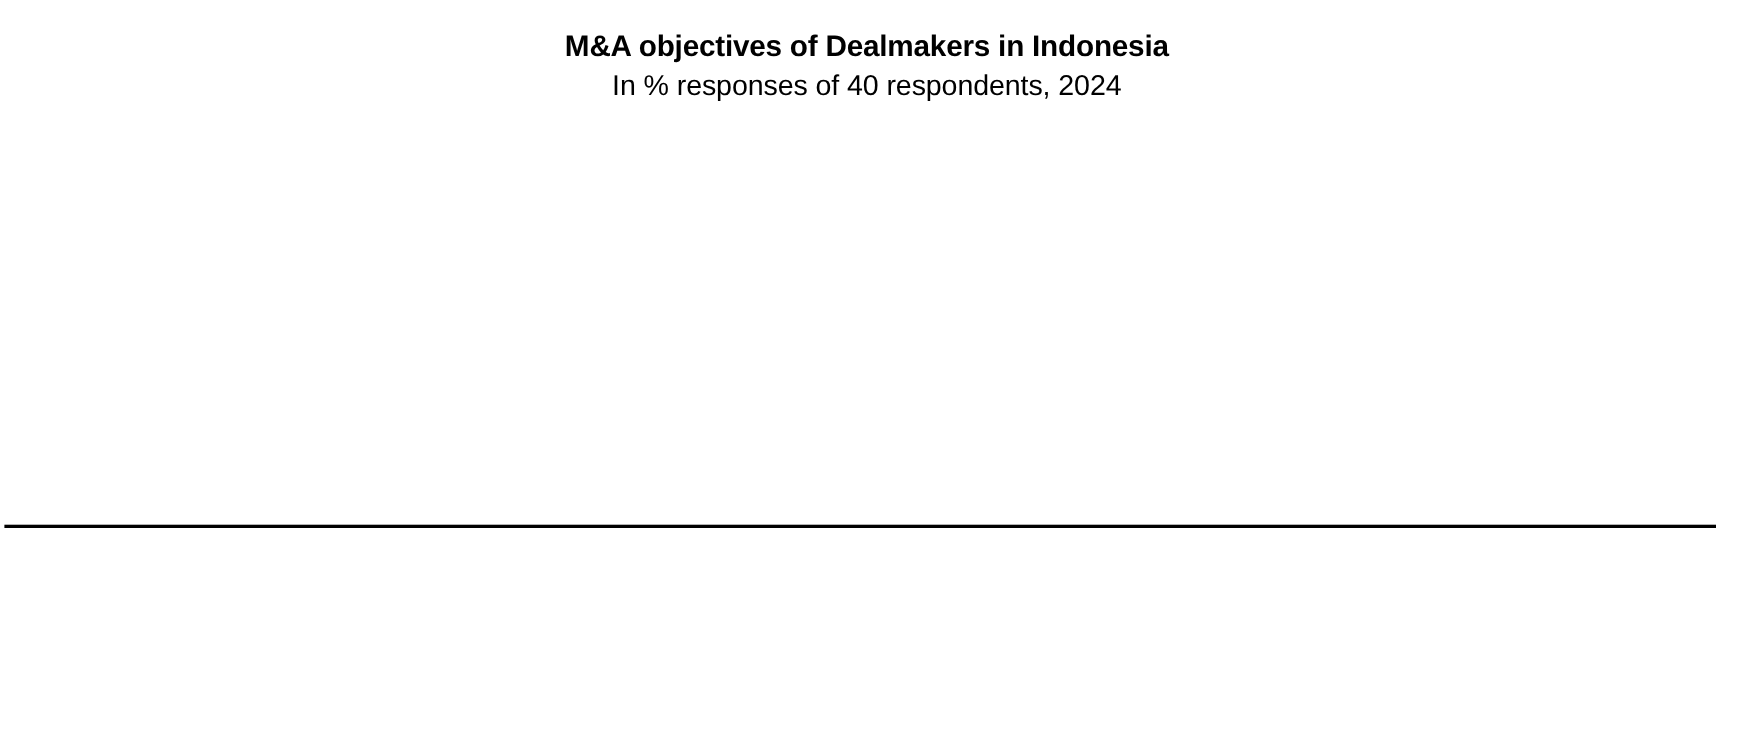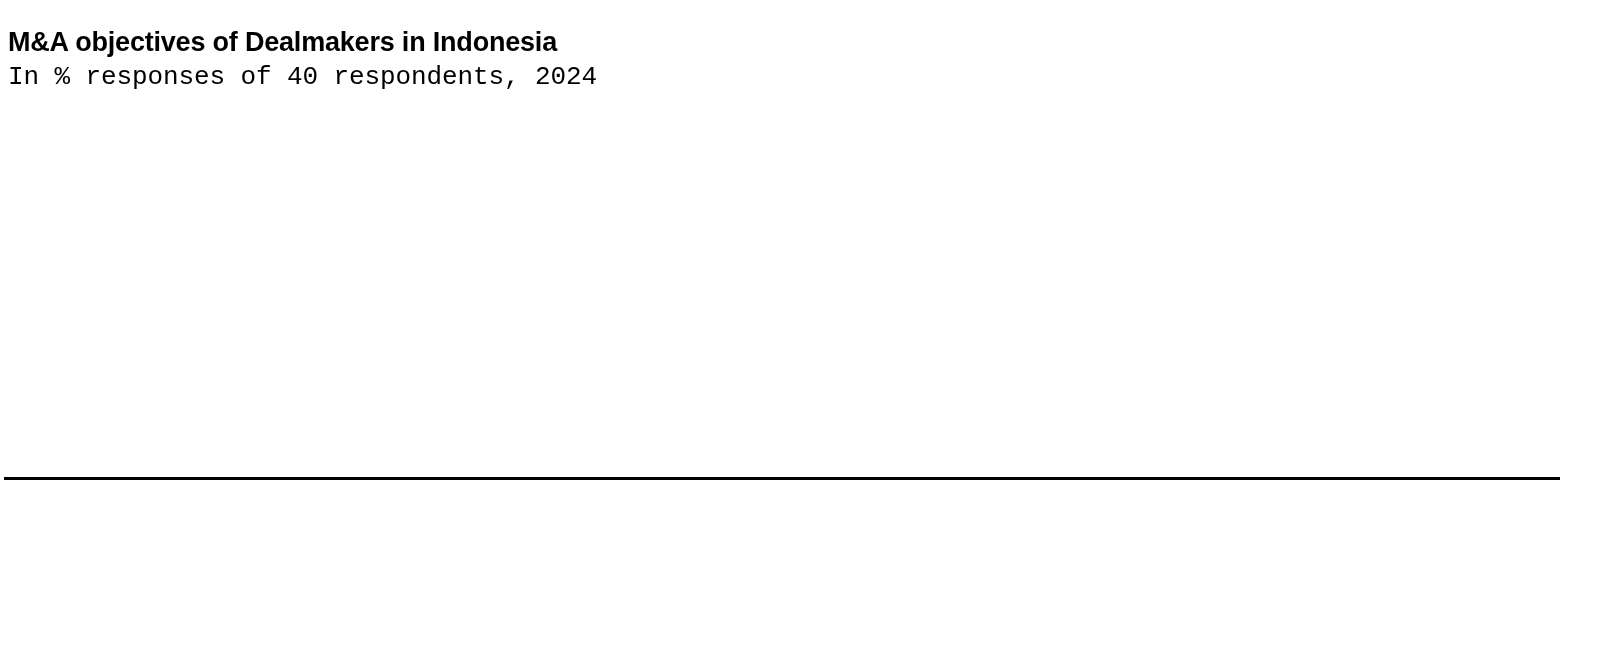--- a/index.html
+++ b/index.html
@@ -11,41 +11,42 @@
   body {
     font-family: "Liberation Sans", sans-serif;
     -webkit-font-smoothing: antialiased;
   }
   .page {
     position: relative;
     width: 1603px;
     height: 666px;
     background: #ffffff;
     overflow: hidden;
+    text-align: center;
   }
 
   
   .header {
     position: absolute;
     left: 8px;
     top: 24px;
     width: 1560px;
   }
   .chart-title {
     font-family: "Liberation Sans", sans-serif;
     font-size: 27px;
     font-weight: 700;
     line-height: 36px;
     color: #000000;
     letter-spacing: -0.2px;
     white-space: nowrap;
     margin: 0;
   }
   .chart-subtitle {
-    font-family: Liberation Mono, monospace;
+    font-family: Liberation Sans, sans-serif;
     font-size: 26px;
     font-weight: 400;
     line-height: 34px;
     color: #000000;
     letter-spacing: -0.1px;
     white-space: nowrap;
     margin: 0;
   }
 
   

